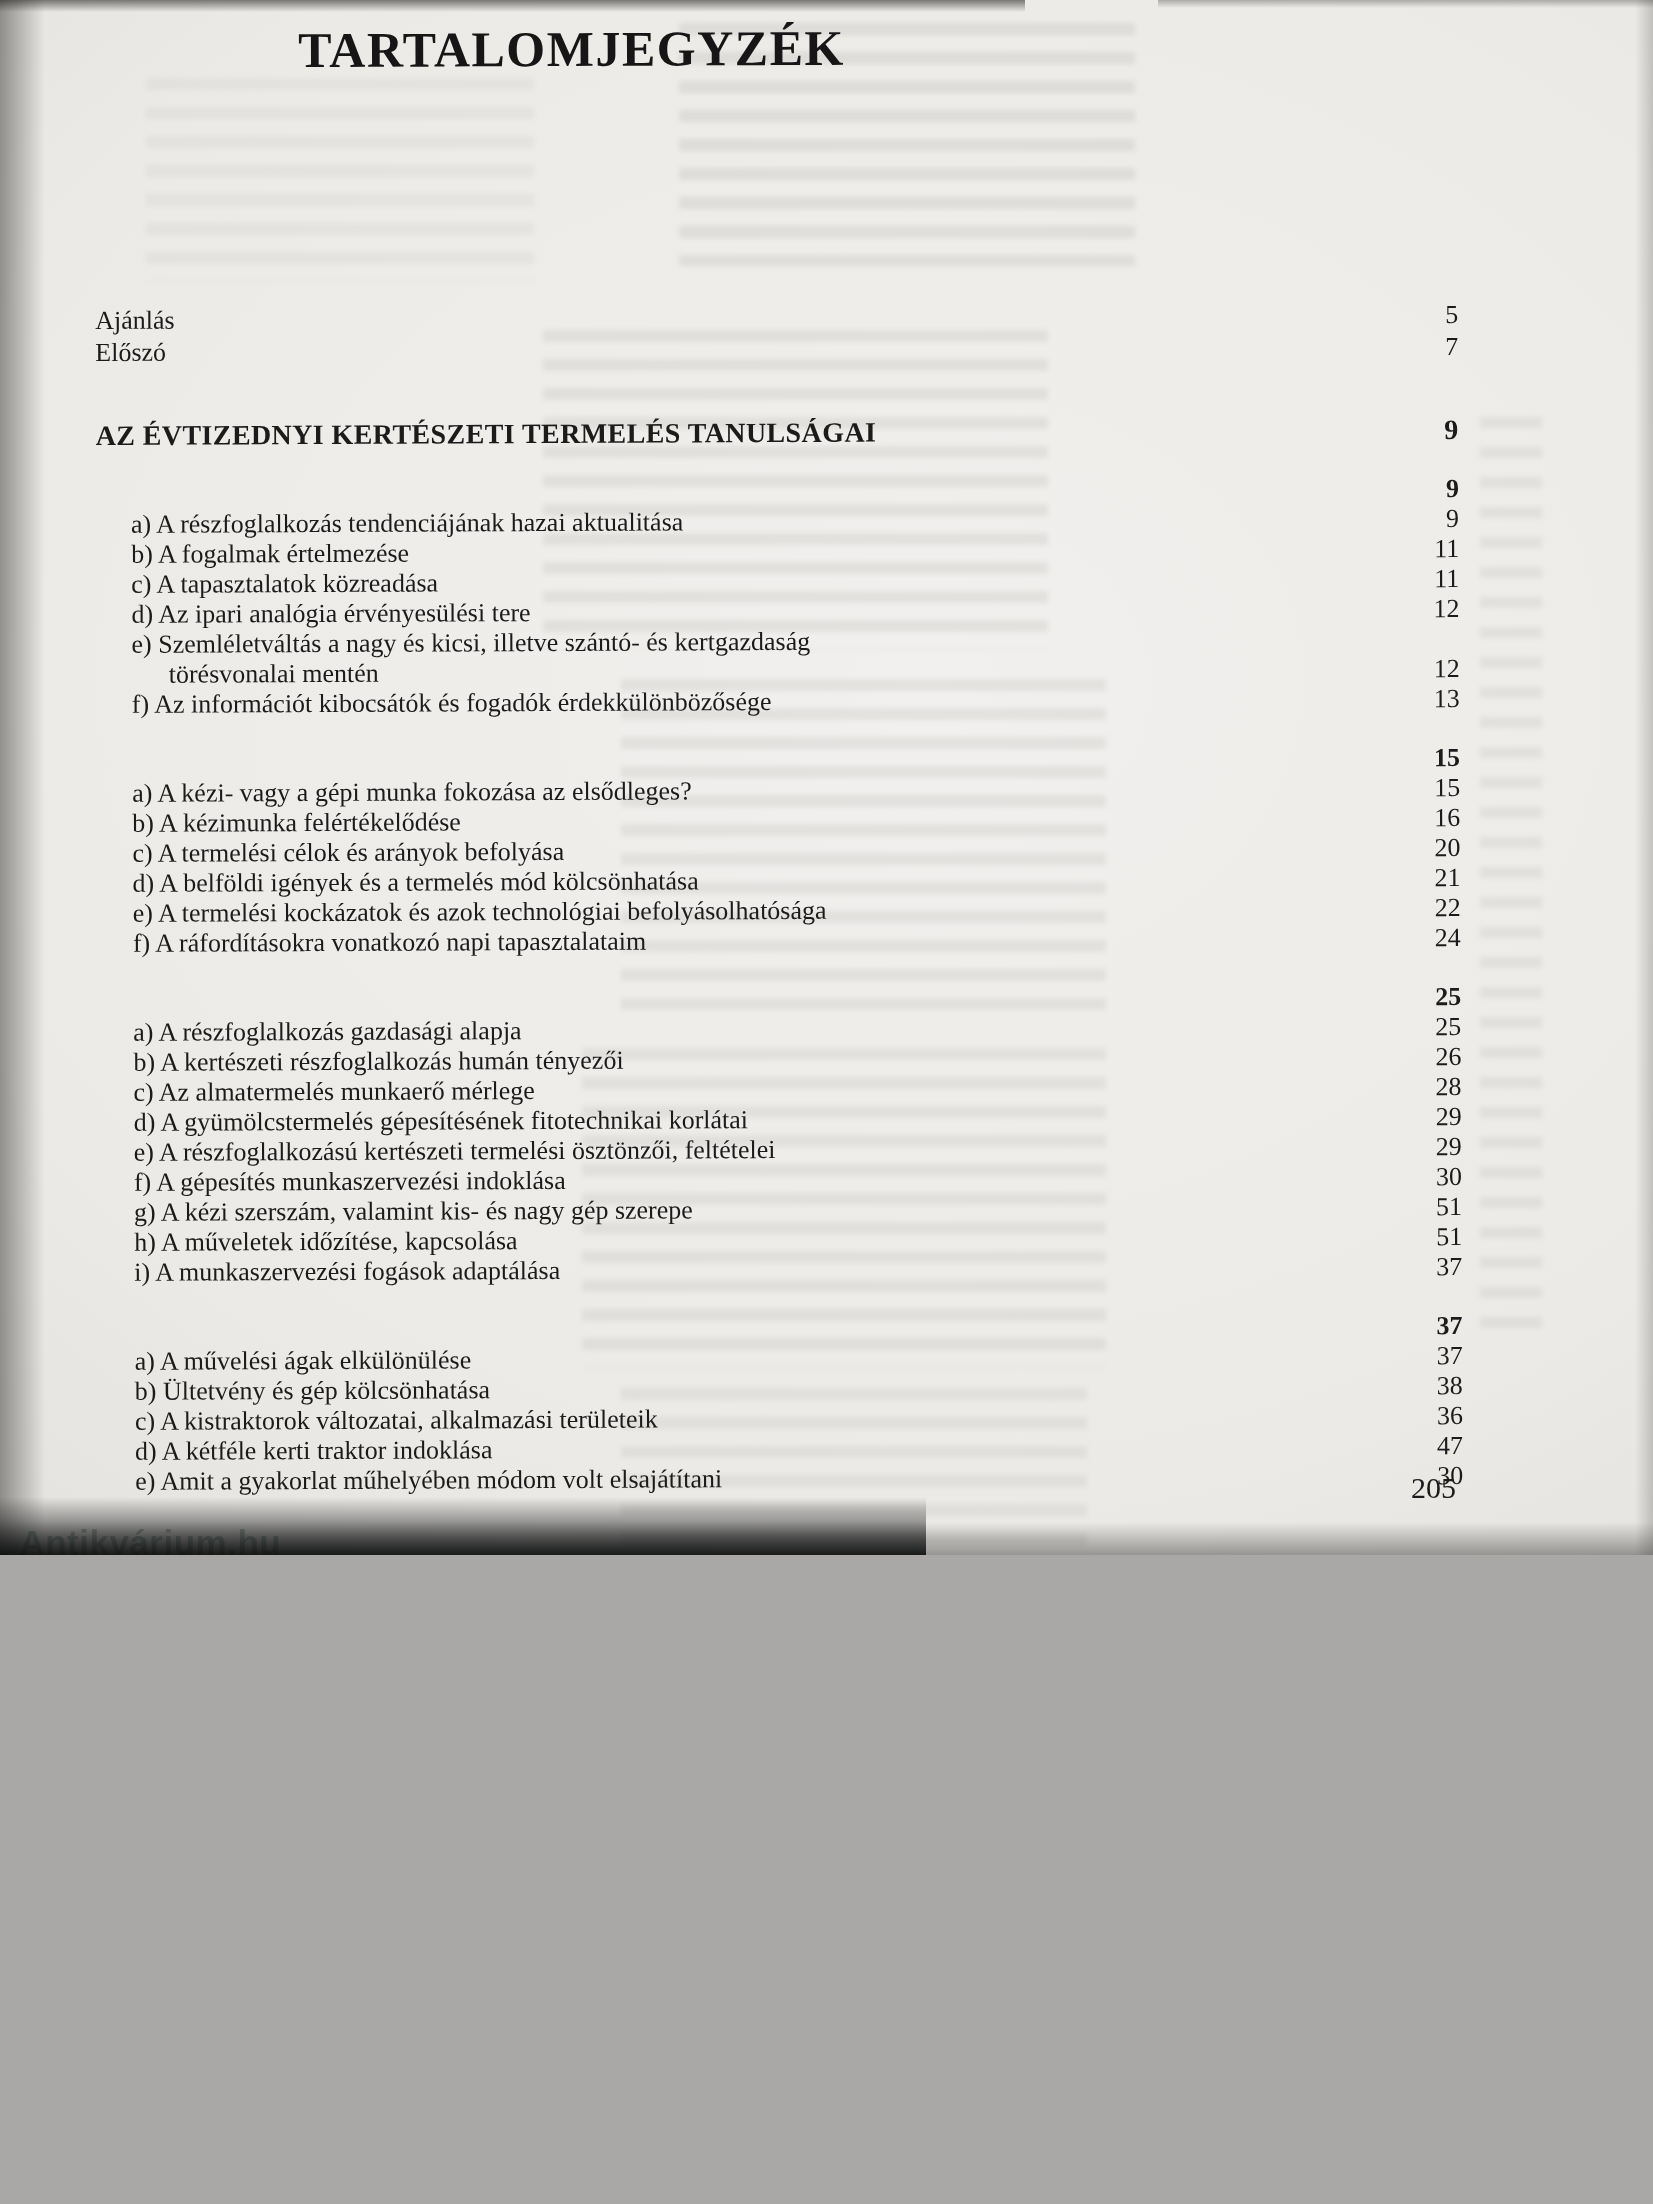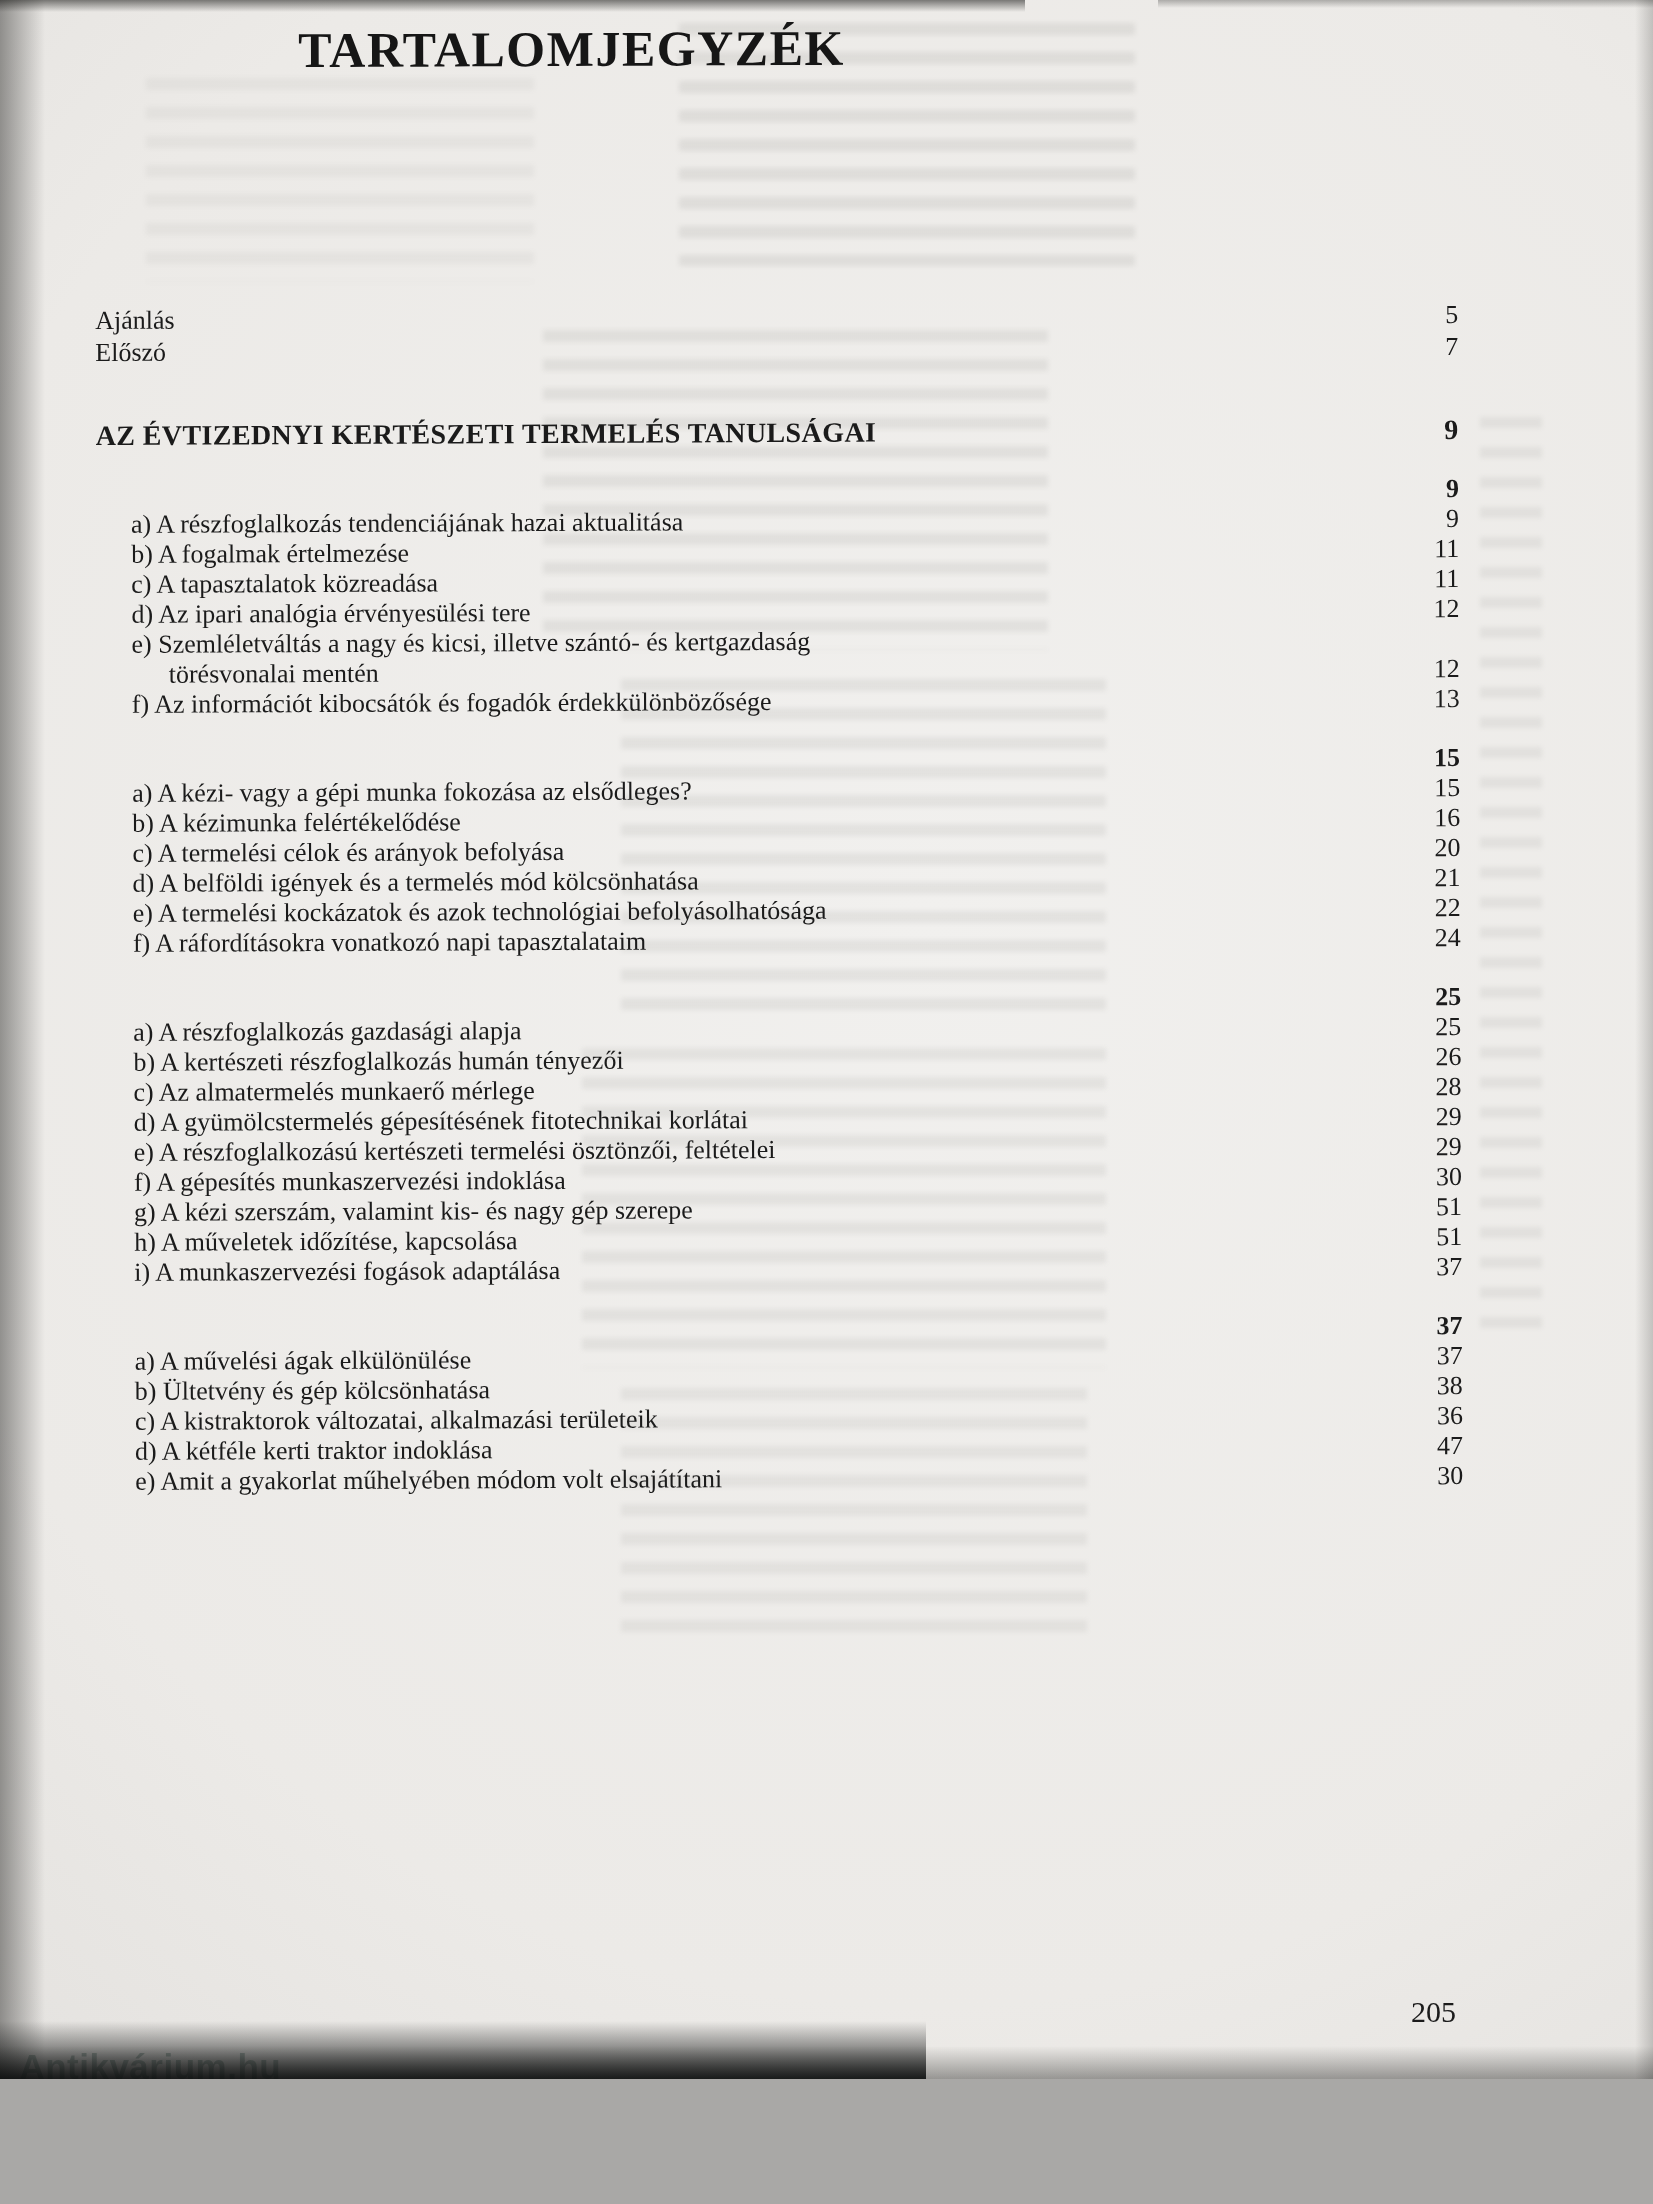--- a/index.html
+++ b/index.html
@@ -2,21 +2,21 @@
 <html><head>
 <meta charset="utf-8">
 <style>
   html,body{margin:0;padding:0;}
   body{
     width:1654px;height:2205px;overflow:hidden;
     background:#a9a8a6;
     font-family:"Liberation Serif","DejaVu Serif",serif;
   }
   .page{
-    position:relative;width:1654px;height:2079px;overflow:hidden;
+    position:relative;width:1654px;height:1555px;overflow:hidden;
     background:
       radial-gradient(125% 105% at 56% 44%, #f1f0ee 0%, #eceae7 50%, #e0dedb 80%, #cfcdca 100%);
     color:#1b1b1b;
   }
   
   .edge-left{position:absolute;left:0;top:0;bottom:0;width:45px;
     background:linear-gradient(to right, rgba(35,35,33,.45), rgba(35,35,33,0));}
   .edge-right{position:absolute;right:0;top:0;bottom:0;width:19.4px;
     background:linear-gradient(to left, rgba(60,60,58,.25), rgba(60,60,58,0));}
   .edge-top{position:absolute;left:0;top:0;width:62%;height:11.6px;

